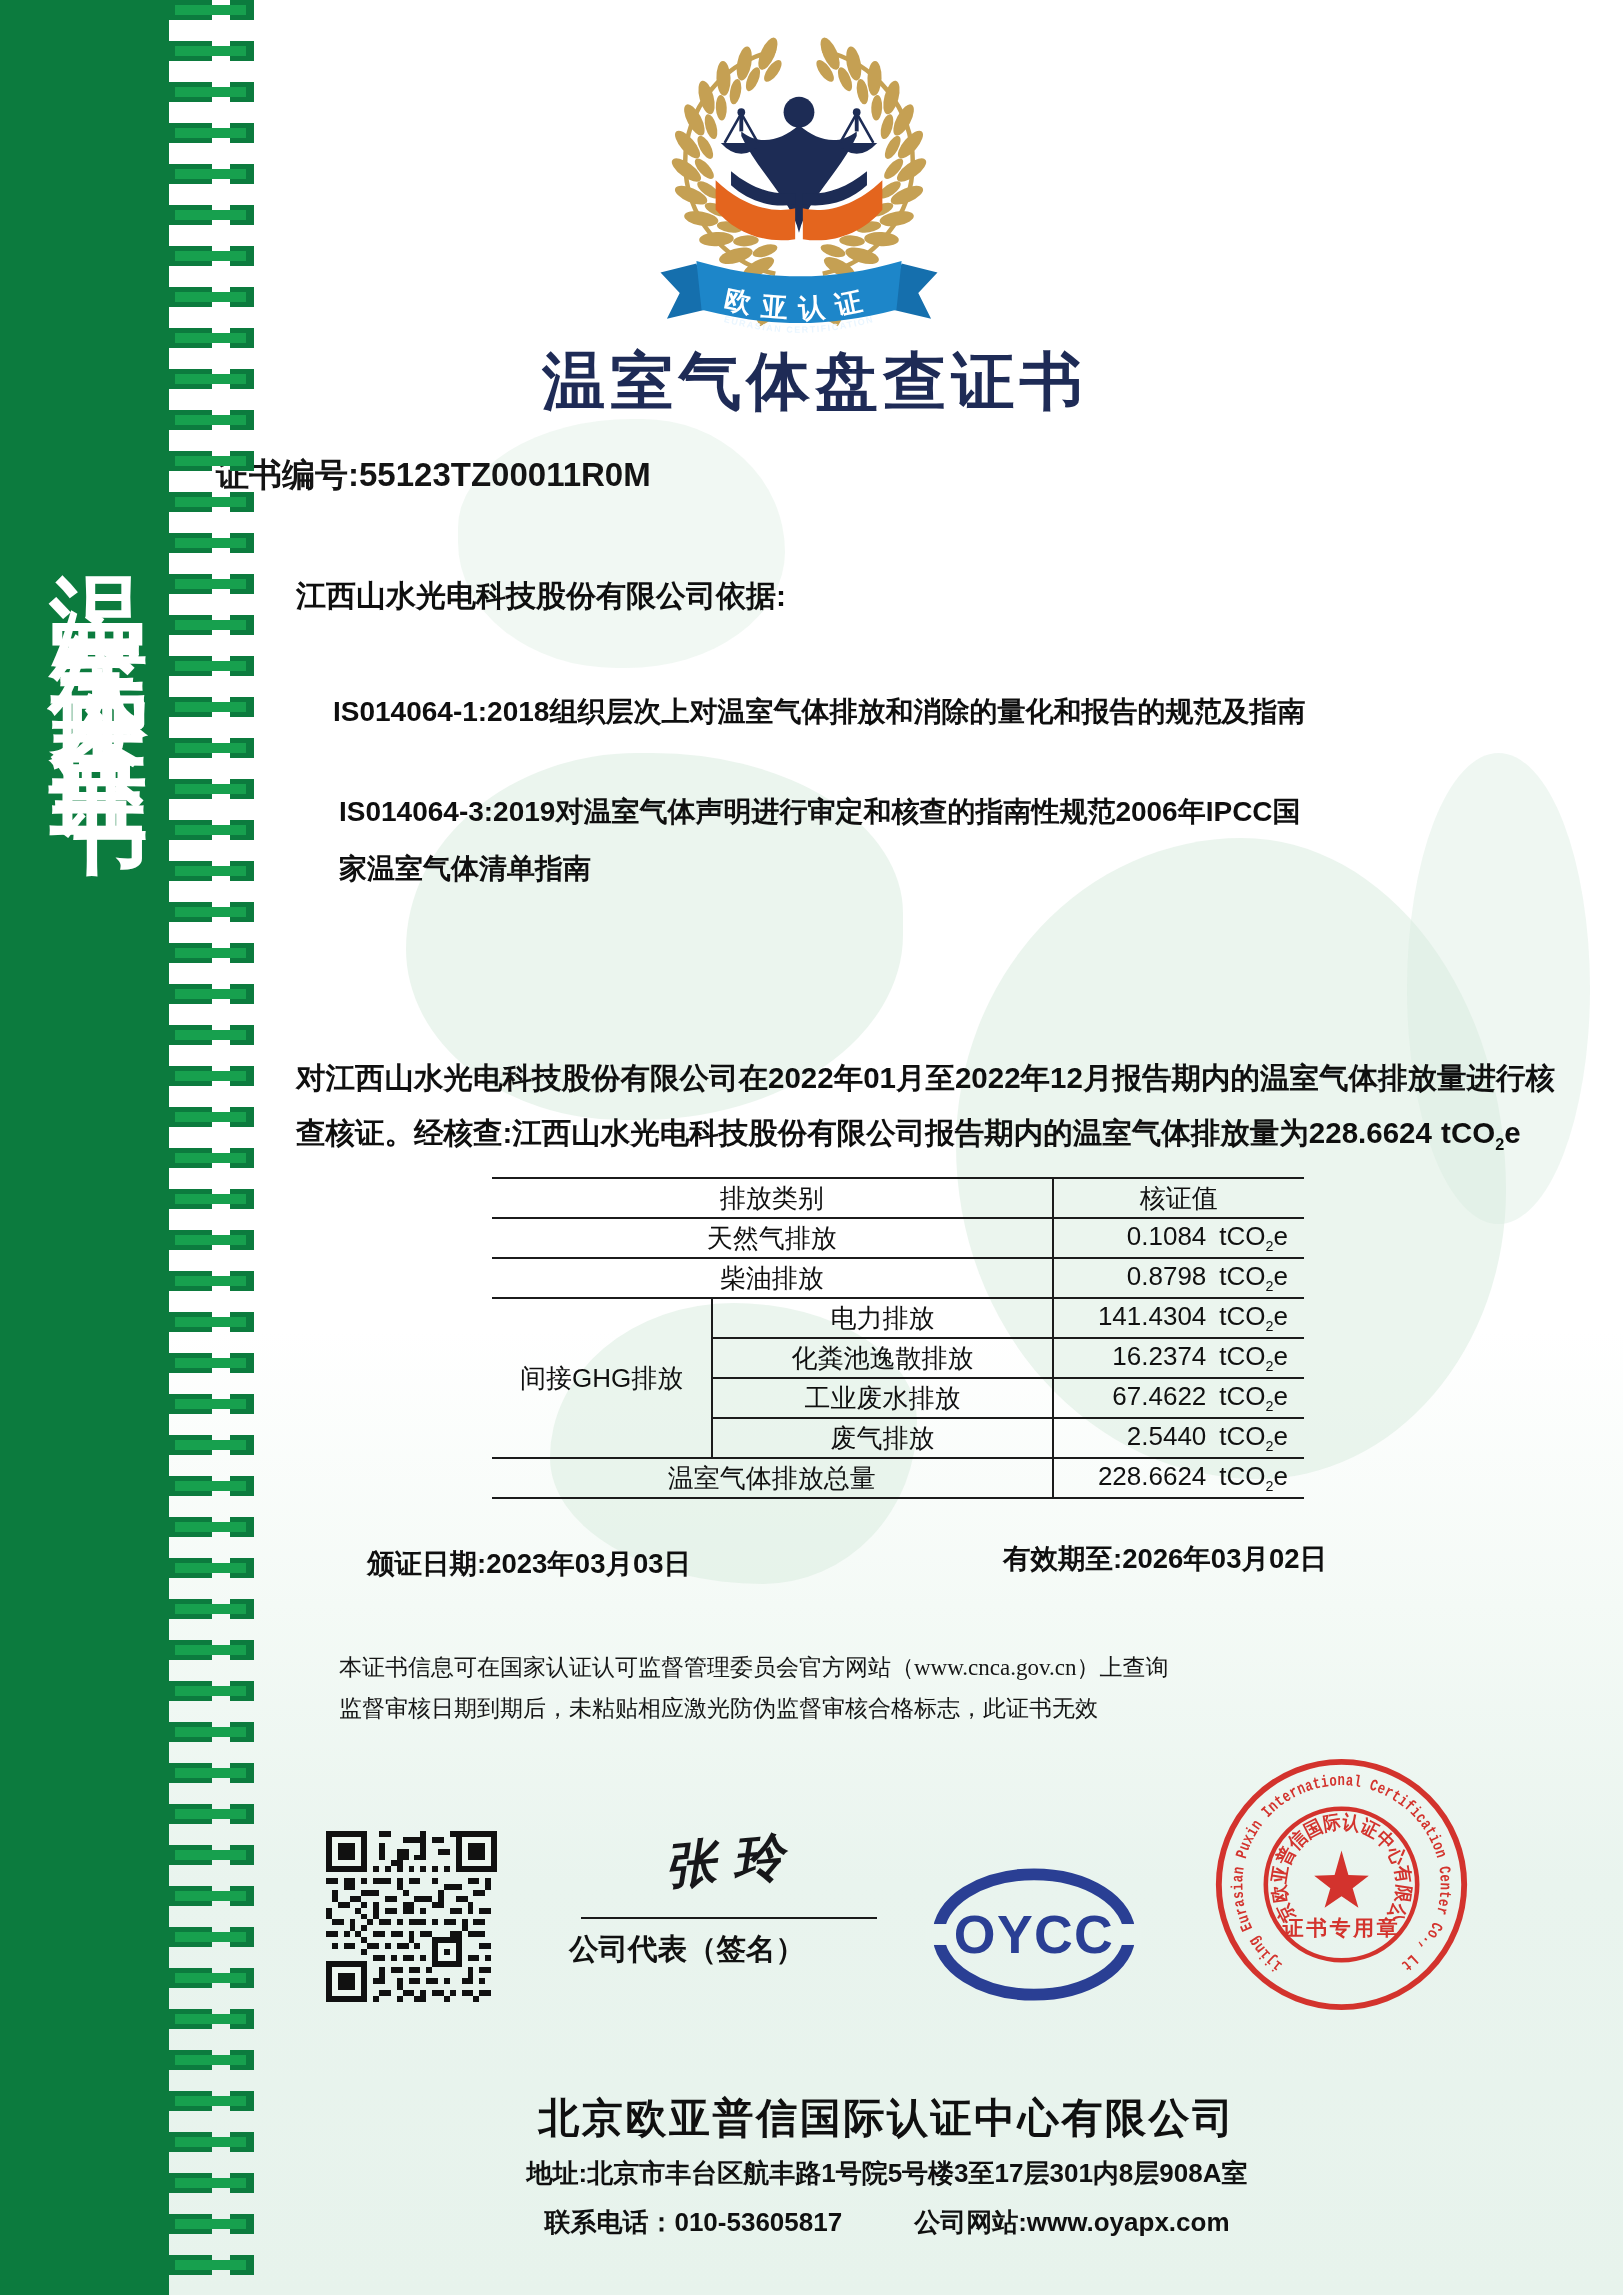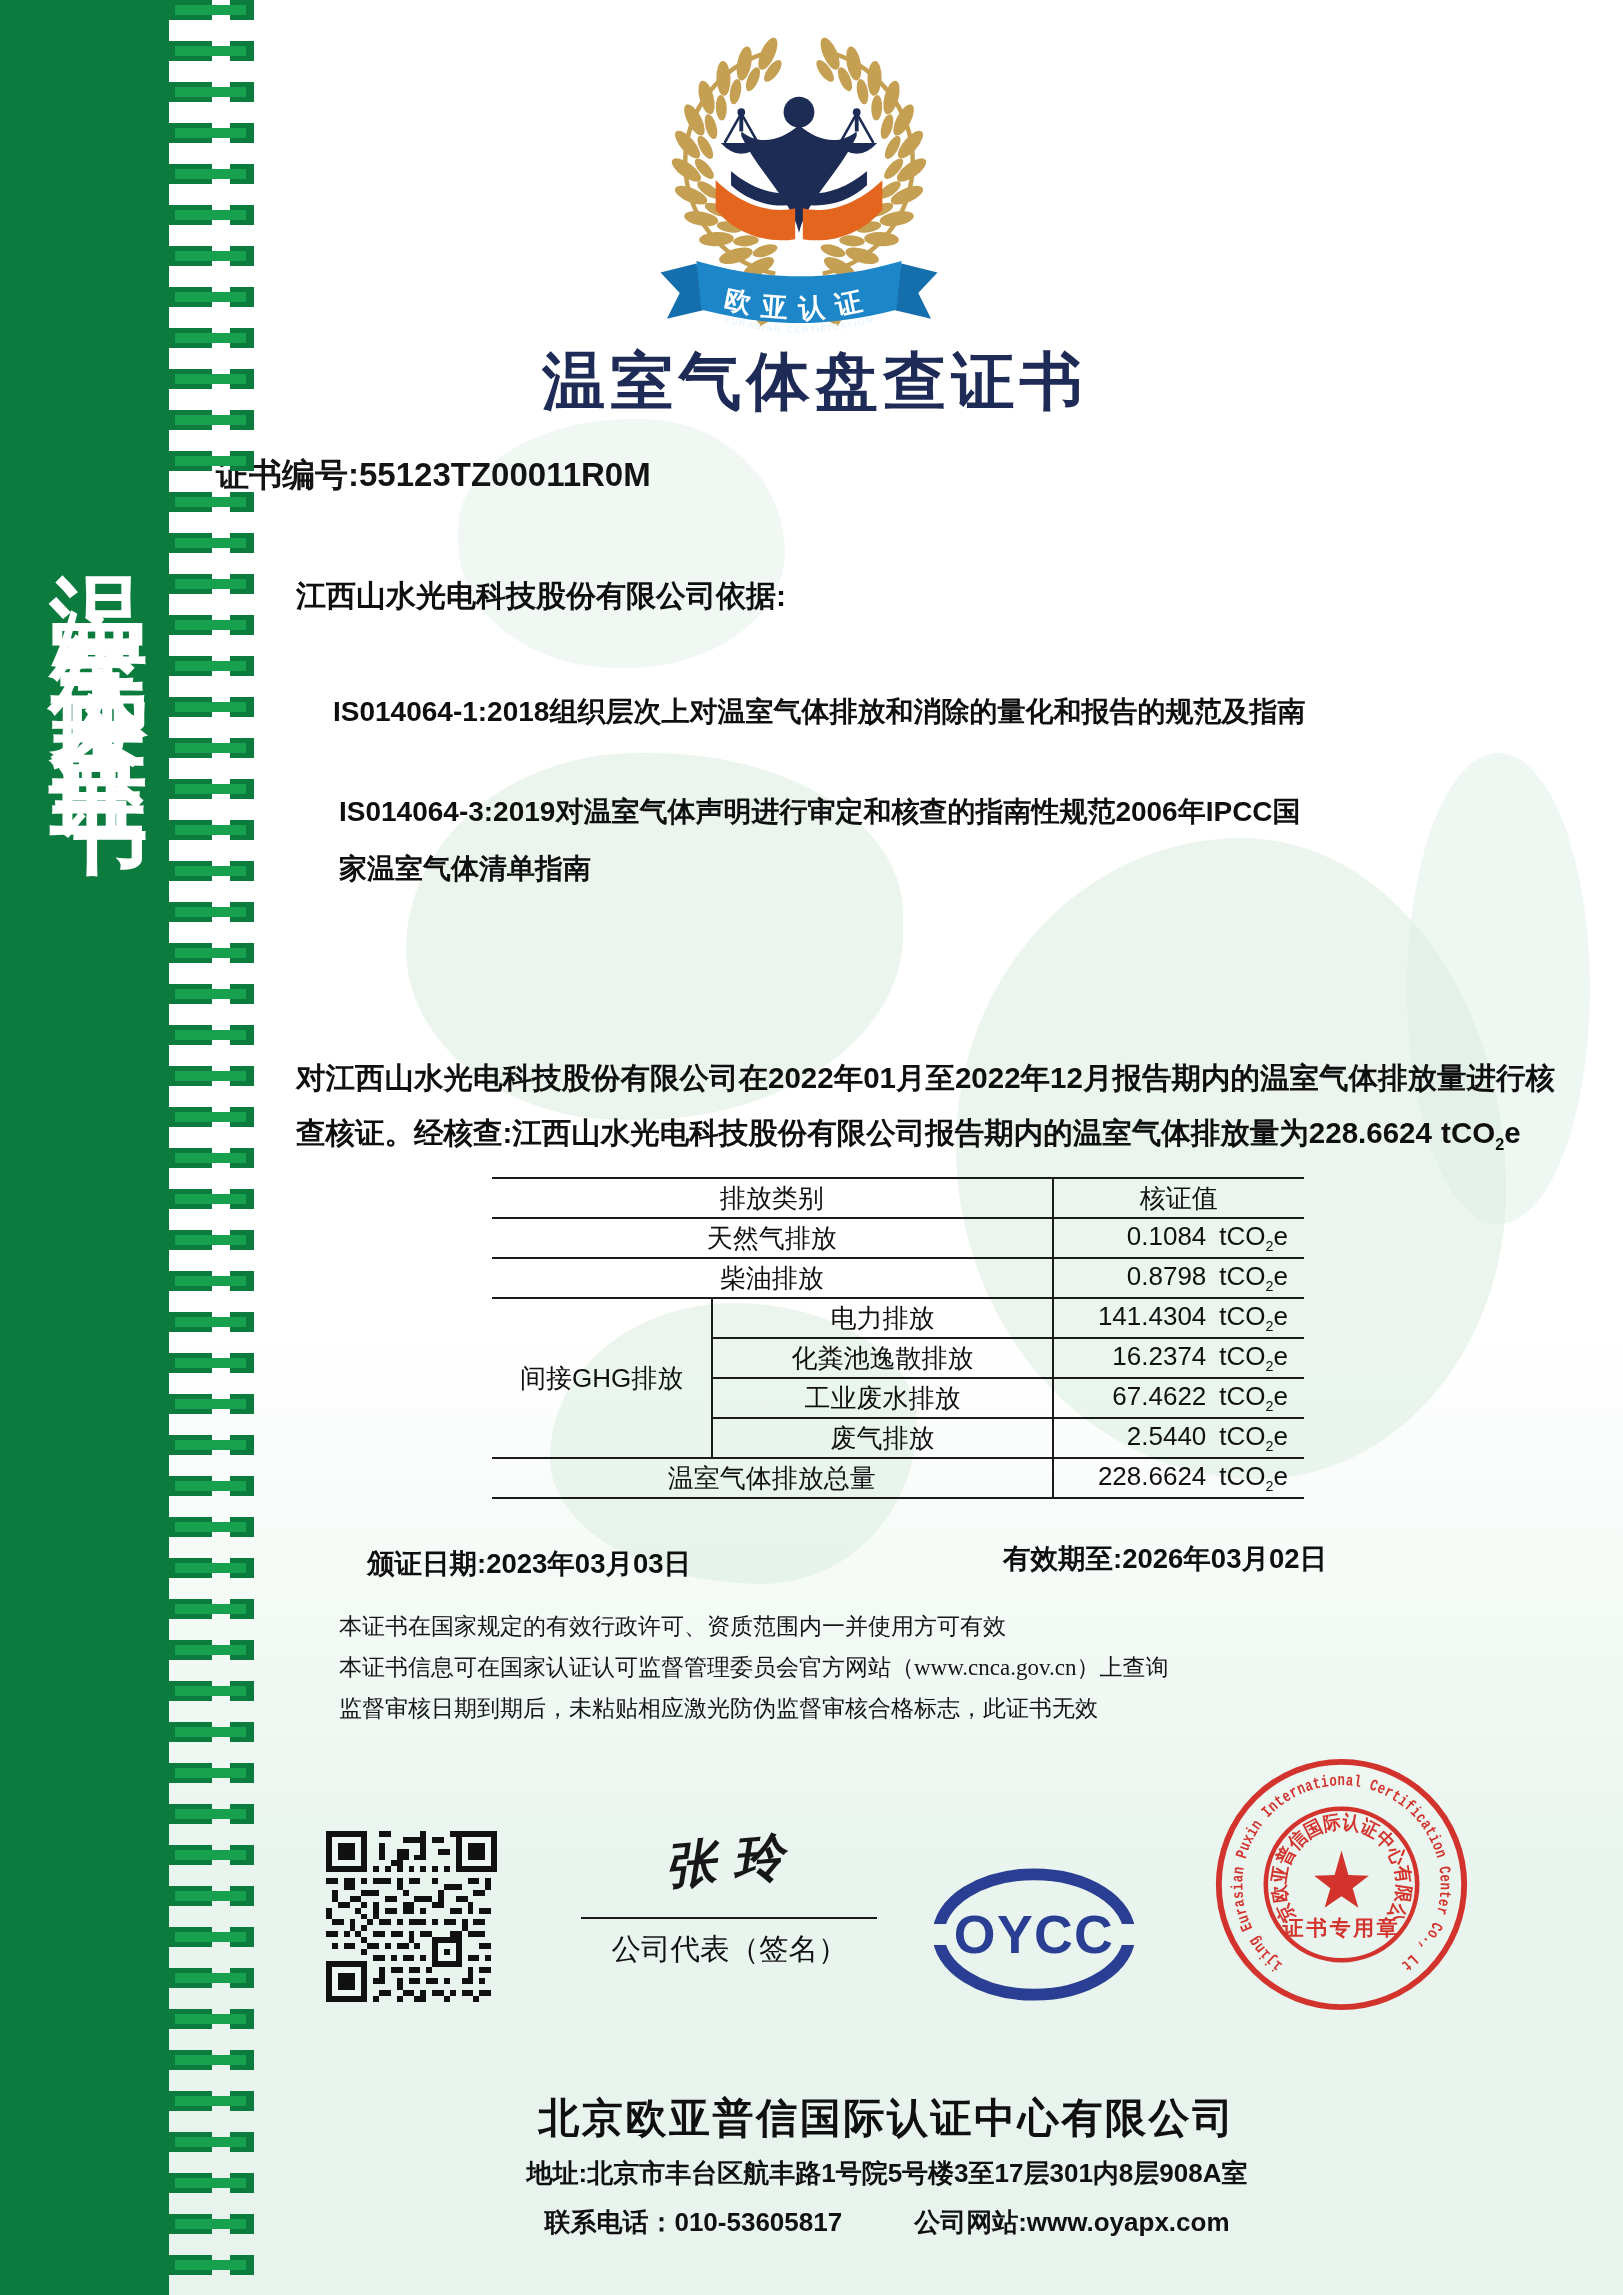--- a/index.html
+++ b/index.html
@@ -58,22 +58,22 @@
   .note{font-family:"Liberation Serif",serif;font-size:23px;font-weight:500;color:#161616;}
   .n1{left:339px;top:1611px;}
   .n2{left:339px;top:1652px;}
   .n3{left:339px;top:1693px;}
   
   .qr{position:absolute;left:326px;top:1831px;width:171px;height:171px;z-index:2;}
   .sig-name{position:absolute;left:628px;top:1827px;width:209px;text-align:center;z-index:2;
      font-family:"Liberation Serif",serif;font-style:italic;font-size:51px;font-weight:700;
      letter-spacing:17px;color:#17171a;transform:rotate(-5deg);}
   .sig-line{position:absolute;left:581px;top:1917px;width:296px;border-top:2px solid #1a1a1a;z-index:2;}
-  .sig-label{position:absolute;left:569px;top:1930px;width:321px;text-align:center;z-index:2;
-     font-family:"Liberation Serif",serif;font-size:29.5px;font-weight:400;color:#111;white-space:nowrap;}
+  .sig-label{position:absolute;left:569px;top:1930px;width:321px;text-align:left;z-index:2;
+     font-family:"Liberation Serif",serif;font-size:29.5px;font-weight:700;color:#111;white-space:nowrap;}
   .oycc{position:absolute;left:926px;top:1865px;width:216px;height:139px;z-index:2;}
   .stamp{position:absolute;left:1211px;top:1754px;width:261px;height:261px;z-index:2;}
   
   .footer{position:absolute;left:216px;top:2091px;width:1342px;text-align:center;z-index:2;color:#101010;}
   .f-company{font-size:41px;font-weight:700;letter-spacing:2.6px;white-space:nowrap;}
   .f-address{margin-top:10px;font-size:26px;font-weight:600;white-space:nowrap;}
   .f-contact{margin-top:14.4px;font-size:26px;font-weight:600;white-space:nowrap;}
   .f-contact .gap{display:inline-block;width:72px;}
 </style>
 </head>
@@ -322,21 +322,20 @@
               <span class="unit"><span>tCO</span><sub>2</sub><span>e</span></span>
             </div>
           </td>
     </tr>
   </tbody>
     </table>
 
   <div class="txt date-issued">颁证日期:2023年03月03日</div>
   <div class="txt date-valid">有效期至:2026年03月02日</div>
 
-  <div class="txt note n1">本证书在国家规定的有效行政许可、资质范围内一并使用方可有效</div>
   <div class="txt note n2">本证书信息可在国家认证认可监督管理委员会官方网站（www.cnca.gov.cn）上查询</div>
   <div class="txt note n3">监督审核日期到期后，未粘贴相应激光防伪监督审核合格标志，此证书无效</div>
 
   <svg class="qr" viewBox="0 0 29 29" shape-rendering="crispEdges">
     <rect width="29" height="29" fill="none"></rect>
     <g fill="#111">
       <path d="M0,0h7v7h-7z"></path>
         <path d="M22,0h7v7h-7z"></path>
         <path d="M0,22h7v7h-7z"></path>
     </g>

